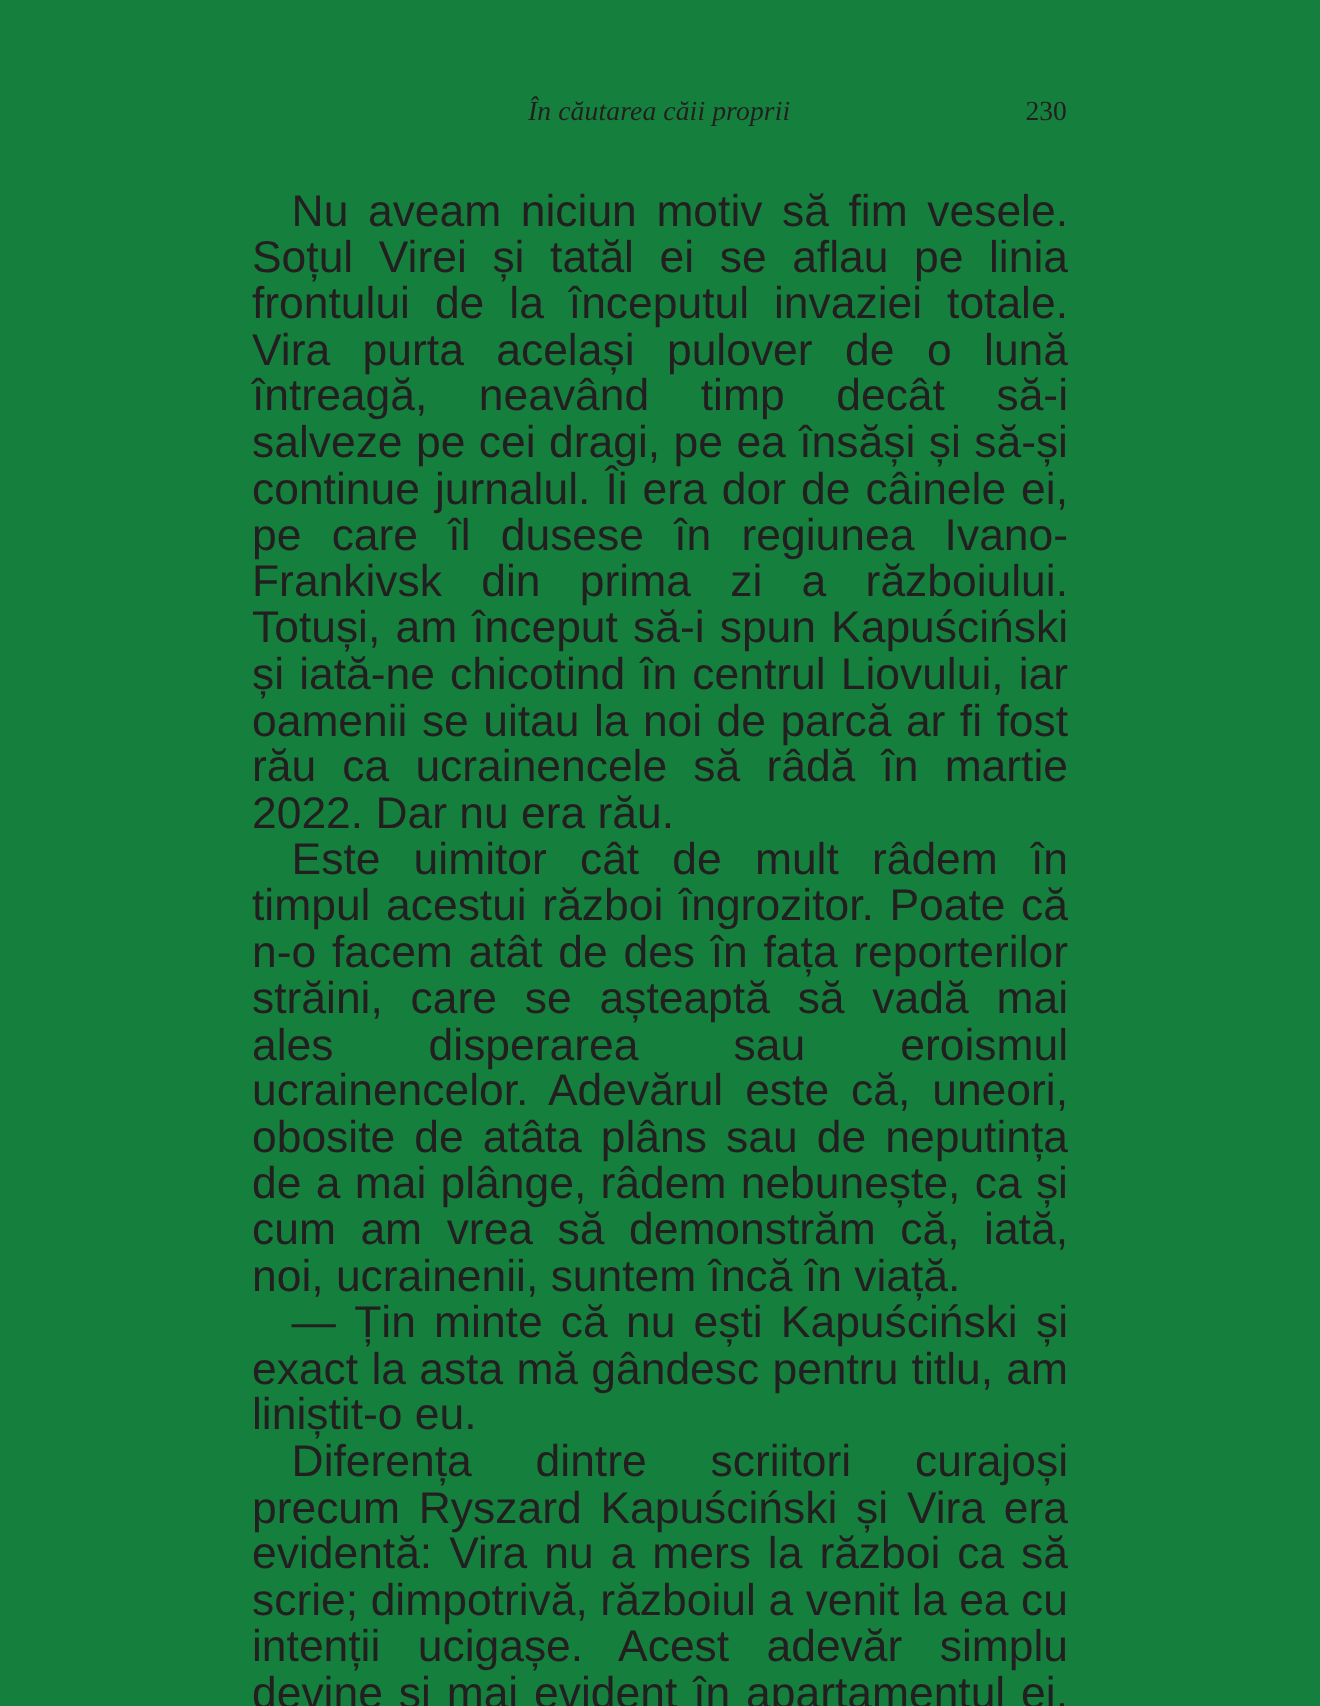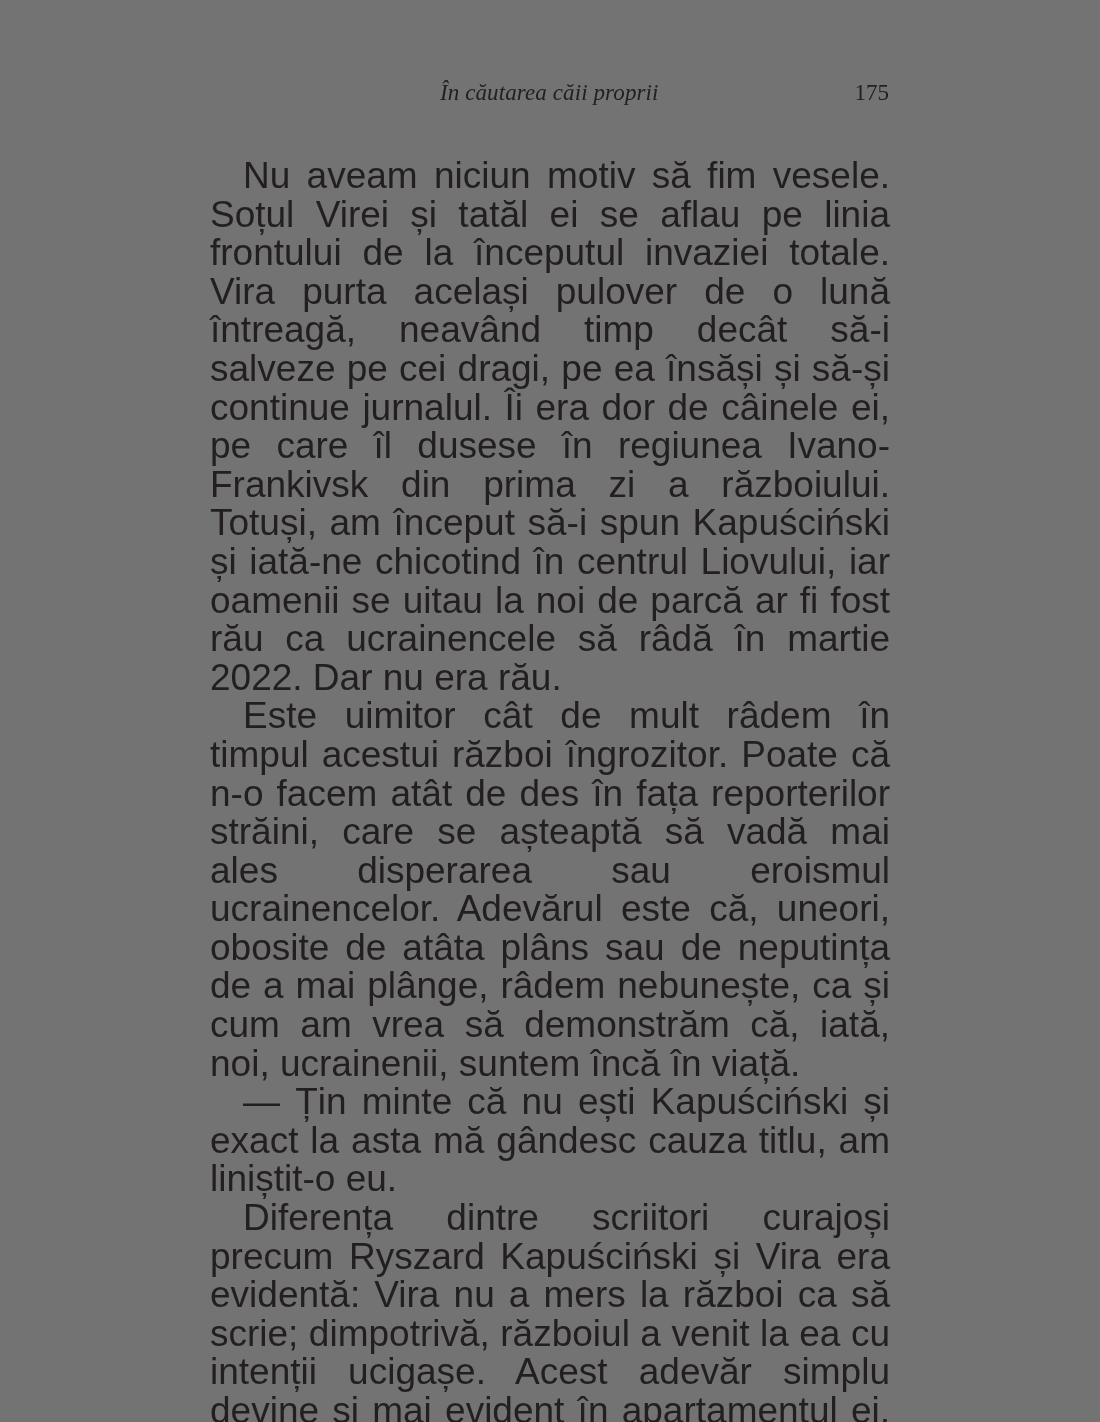--- a/index.html
+++ b/index.html
@@ -1,17 +1,17 @@
 <!DOCTYPE html>
 <html><head>
 <meta charset="utf-8">
 <style>
   html, body { margin: 0; padding: 0; background: #ffffff; }
   body { width: 1100px; height: 1422px; position: relative; overflow: hidden; }
-  .page { position: absolute; left: 0; top: 0; width: 1100px; height: 1422px; background: #737373; }
+  .page { position: absolute; left: 0; top: 0; width: 1100px; height: 1422px; background: #15803d; }
   .running-head {
     position: absolute; top: 80px; left: 0; width: 1100px; height: 34px;
     font-family: "Liberation Serif", "DejaVu Serif", serif;
     color: #231f20;
   }
   .running-title {
     position: absolute; left: 440px; top: 0;
     font-style: italic; font-size: 23px; letter-spacing: 0.1px;
   }
   .page-number {
@@ -24,22 +24,22 @@
     font-size: 37px; line-height: 38.6px; color: #231f20;
   }
   .body-text p { margin: 0; text-align: justify; text-indent: 33px; hyphens: manual; }
 </style>
 </head>
 <body>
 
 <div class="page">
   <div class="running-head">
     <span class="running-title">În căutarea căii proprii</span>
-    <span class="page-number">175</span>
+    <span class="page-number">230</span>
   </div>
 
   <div class="body-text">
     <p>Nu aveam niciun motiv să fim vesele. Soțul Virei și tatăl ei se aflau pe linia frontului de la începutul invaziei totale. Vira purta același pulover de o lună întreagă, neavând timp decât să-i salveze pe cei dragi, pe ea însăși și să-și conti­nue jurnalul. Îi era dor de câinele ei, pe care îl dusese în regiunea Ivano-Frankivsk din prima zi a războiului. Totuși, am început să-i spun Kapuściński și iată-ne chicotind în centrul Liovului, iar oamenii se uitau la noi de parcă ar fi fost rău ca ucrainencele să râdă în martie 2022. Dar nu era rău.</p>
     <p>Este uimitor cât de mult râdem în timpul acestui răz­boi îngrozitor. Poate că n-o facem atât de des în fața repor­terilor străini, care se așteaptă să vadă mai ales disperarea sau eroismul ucrainencelor. Adevărul este că, uneori, obo­site de atâta plâns sau de neputința de a mai plânge, râdem nebunește, ca și cum am vrea să demonstrăm că, iată, noi, ucrainenii, suntem încă în viață.</p>
-    <p>— Țin minte că nu ești Kapuściński și exact la asta mă gândesc cauza titlu, am liniștit-o eu.</p>
+    <p>— Țin minte că nu ești Kapuściński și exact la asta mă gândesc pentru titlu, am liniștit-o eu.</p>
     <p>Diferența dintre scriitori curajoși precum Ryszard Kapuściński și Vira era evidentă: Vira nu a mers la război ca să scrie; dimpotrivă, războiul a venit la ea cu intenții ucigașe. Acest adevăr simplu devine și mai evident în apar­tamentul ei, care se degradează încet din cauza atacului cu rachetă. Doar dăm impresia că ne simțim bine, dar, la fel ca această clădire, avem nevoie de ajutor.</p>
   </div>
 </div>
 
 </body></html>

